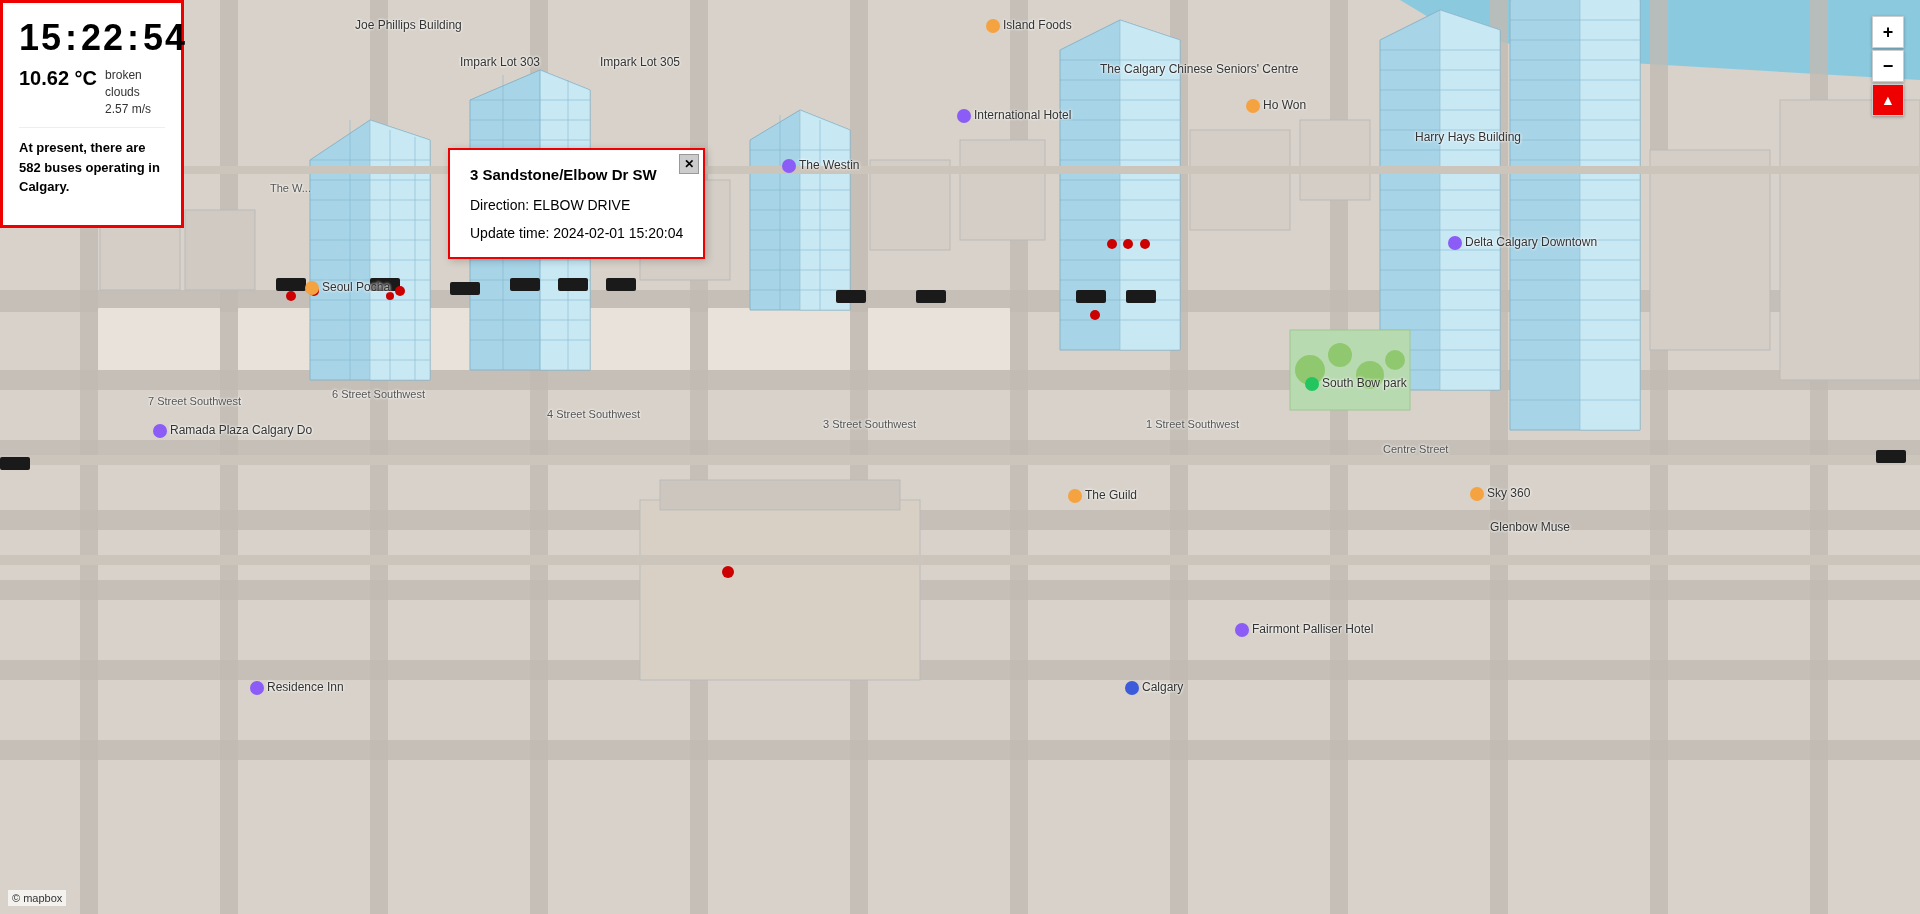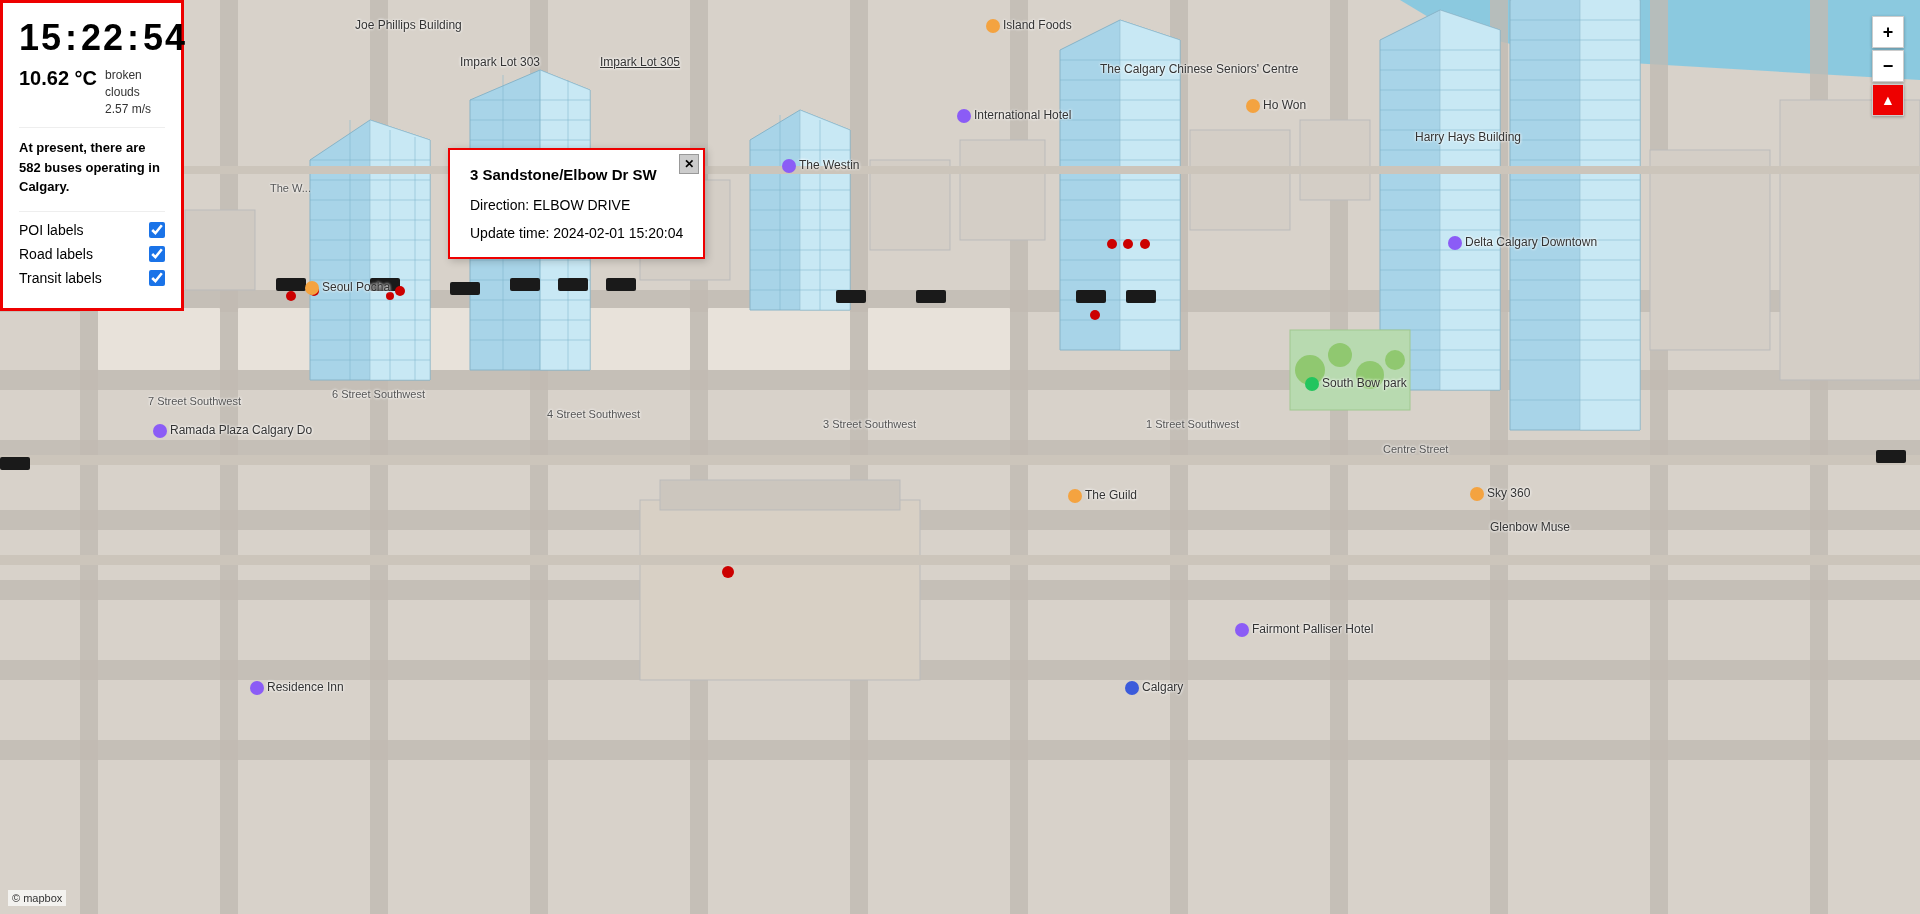--- a/index.html
+++ b/index.html
@@ -413,21 +413,21 @@
   </svg>
 
   <div class="poi-label" style="top:18px; left:986px;">
     <span class="poi-icon restaurant"></span><span>Island Foods</span>
   </div>
 
   <div class="poi-label" style="top:55px; left:460px;">
     <span>Impark Lot 303</span>
   </div>
 
-  <div class="poi-label" style="top:55px; left:600px;text-decoration:underline;">
+  <div class="poi-label" style="top:55px; left:600px;">
     <span>Impark Lot 305</span>
   </div>
 
   <div class="poi-label" style="top:18px; left:355px;">
     <span>Joe Phillips Building</span>
   </div>
 
   <div class="poi-label" style="top:108px; left:957px;">
     <span class="poi-icon hotel"></span><span>International Hotel</span>
   </div>
@@ -521,34 +521,20 @@
     <div class="weather-row">
       <span class="temp">10.62 °C</span>
       <div class="weather-desc">
         <span>broken clouds</span><br>
         <span>2.57 m/s</span>
       </div>
     </div>
 
     <div class="bus-info">At present, there are 582 buses operating in Calgary.</div>
 
-    <div class="layer-controls">
-      <div class="layer-item">
-        <span>POI labels</span>
-        <input type="checkbox" checked="" style="">
-      </div>
-      <div class="layer-item">
-        <span>Road labels</span>
-        <input type="checkbox" checked="" style="">
-      </div>
-      <div class="layer-item">
-        <span>Transit labels</span>
-        <input type="checkbox" checked="" style="">
-      </div>
-    </div>
   </div>
 
   <div id="bus-popup">
     <div class="close-btn">✕</div>
     <div class="popup-route">3 Sandstone/Elbow Dr SW</div>
     <div class="popup-direction">
       <span>Direction:</span>
       <span>ELBOW DRIVE</span>
     </div>
     <div class="popup-update">

